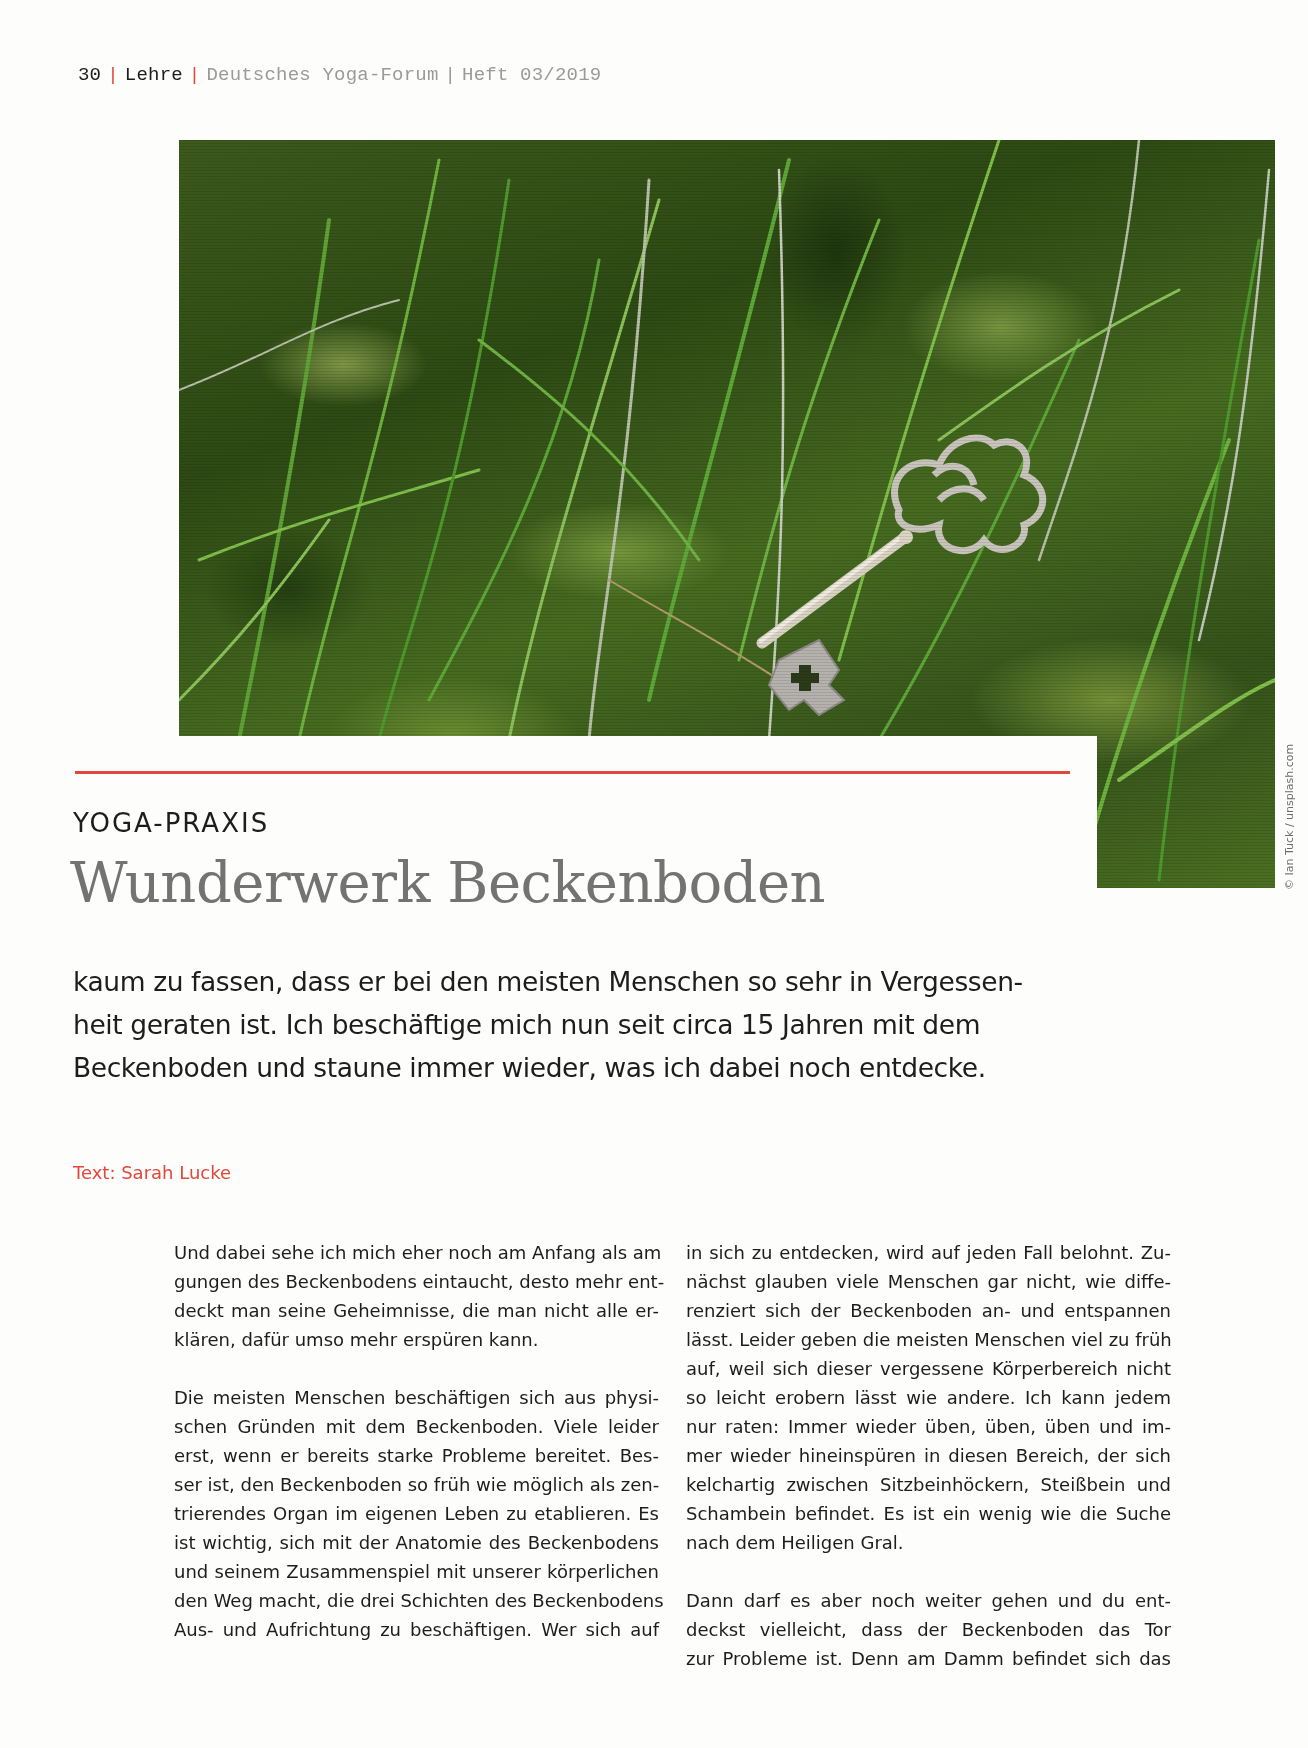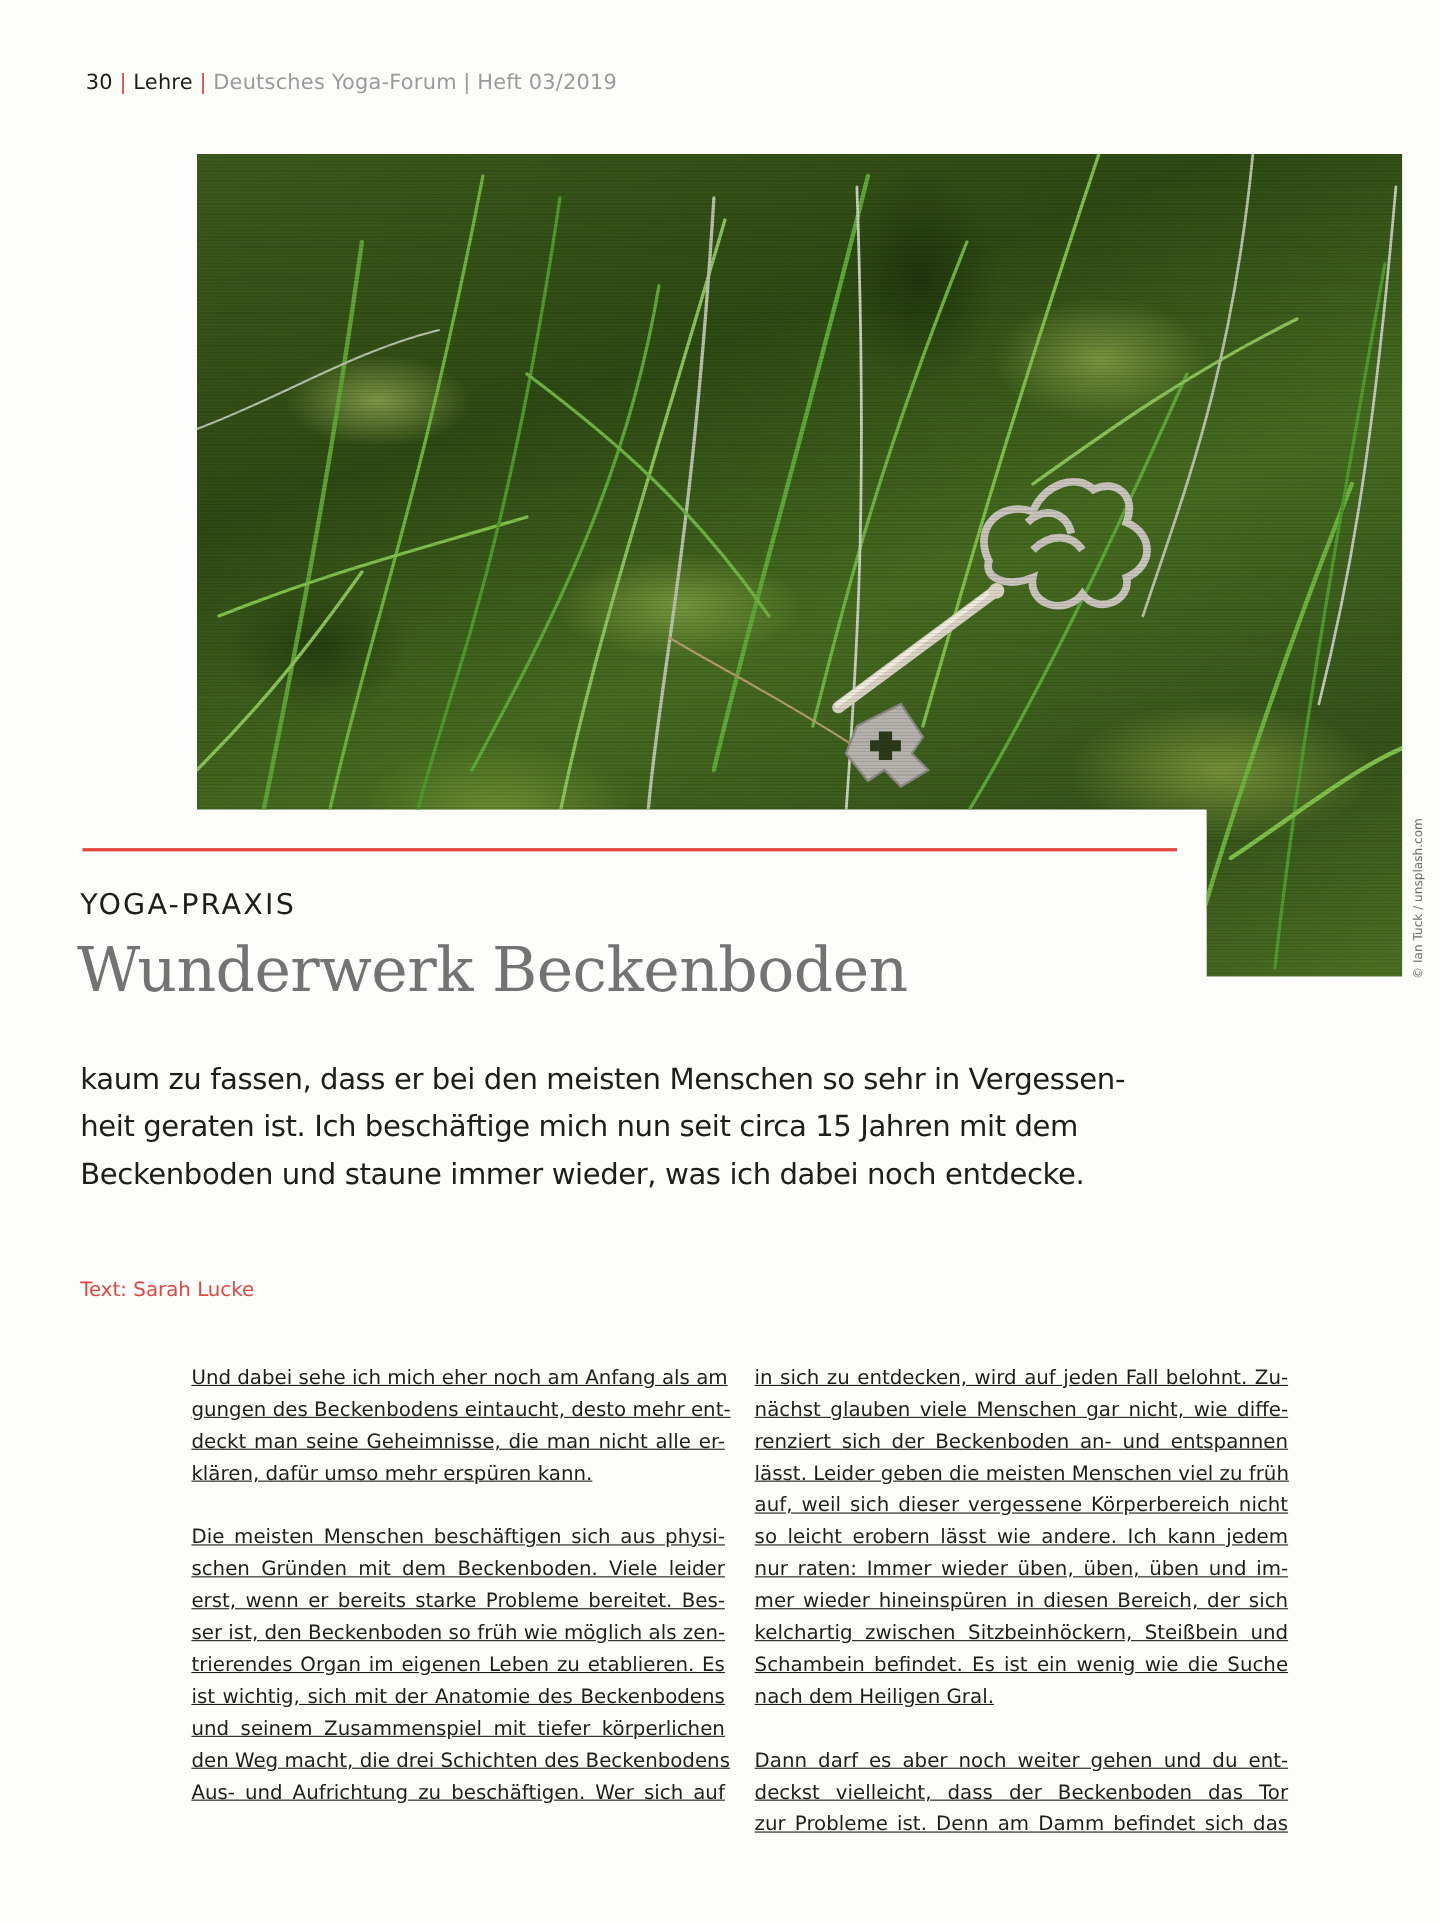--- a/index.html
+++ b/index.html
@@ -4,21 +4,21 @@
   <style>
     html, body { margin: 0; padding: 0; }
     body {
       width: 1308px; height: 1748px; position: relative; overflow: hidden;
       background: #fdfdfc;
       font-family: "DejaVu Sans", "Liberation Sans", sans-serif;
       color: #1d1d1b;
     }
     .running-head {
       position: absolute; left: 78px; top: 64px;
-      font-size: 19px; letter-spacing: 0.2px; white-space: nowrap;
+      font-size: 19px; letter-spacing: 0.2px; white-space: nowrap; font-family: Liberation Mono, monospace;
     }
     .running-head .pg { color: #1d1d1b; }
     .running-head .sep { color: #e2473c; margin: 0 6px; }
     .running-head .sep-grey { color: #9a9a9a; margin: 0 6px; }
     .running-head .sec { color: #1d1d1b; }
     .running-head .mag { color: #9a9a9a; }
 
     
     .photo {
       position: absolute; left: 179px; top: 140px; width: 1096px; height: 748px;
@@ -69,21 +69,21 @@
     .lead span { display: block; white-space: nowrap; }
     .byline {
       position: absolute; left: 73px; top: 1162px;
       font-size: 18px; color: #e2473c;
     }
 
     .col {
       position: absolute; width: 485px;
       font-size: 18px; line-height: 29px; color: #1d1d1b;
     }
-    .col .line { display: block; white-space: nowrap; text-align: justify; text-align-last: justify; text-decoration: underline; }
+    .col .line { display: block; white-space: nowrap; text-align: justify; text-align-last: justify; }
     .col .line.last { text-align-last: left; }
     .col .para { margin-bottom: 29px; }
     .col-left { left: 174px; top: 1238px; }
     .col-right { left: 686px; top: 1238px; }
   </style>
 </head>
 <body>
 
 <div class="running-head">
   <span class="pg">30</span><span class="sep">|</span><span class="sec">Lehre</span><span class="sep">|</span><span class="mag">Deutsches Yoga-Forum</span><span class="sep-grey">|</span><span class="mag">Heft 03/2019</span>
@@ -152,21 +152,21 @@
     <span class="line">deckt man seine Geheimnisse, die man nicht alle er-</span>
     <span class="line last">klären, dafür umso mehr erspüren kann.</span>
   </div>
   <div class="para">
     <span class="line">Die meisten Menschen beschäftigen sich aus physi-</span>
     <span class="line">schen Gründen mit dem Beckenboden. Viele leider</span>
     <span class="line">erst, wenn er bereits starke Probleme bereitet. Bes-</span>
     <span class="line">ser ist, den Beckenboden so früh wie möglich als zen-</span>
     <span class="line">trierendes Organ im eigenen Leben zu etablieren. Es</span>
     <span class="line">ist wichtig, sich mit der Anatomie des Beckenbodens</span>
-    <span class="line">und seinem Zusammenspiel mit tiefer körperlichen</span>
+    <span class="line">und seinem Zusammenspiel mit unserer körperlichen</span>
     <span class="line">den Weg macht, die drei Schichten des Beckenbodens</span>
     <span class="line">Aus- und Aufrichtung zu beschäftigen. Wer sich auf</span>
   </div>
 </div>
 
 <div class="col col-right">
   <div class="para">
     <span class="line">in sich zu entdecken, wird auf jeden Fall belohnt. Zu-</span>
     <span class="line">nächst glauben viele Menschen gar nicht, wie diffe-</span>
     <span class="line">renziert sich der Beckenboden an- und entspannen</span>

